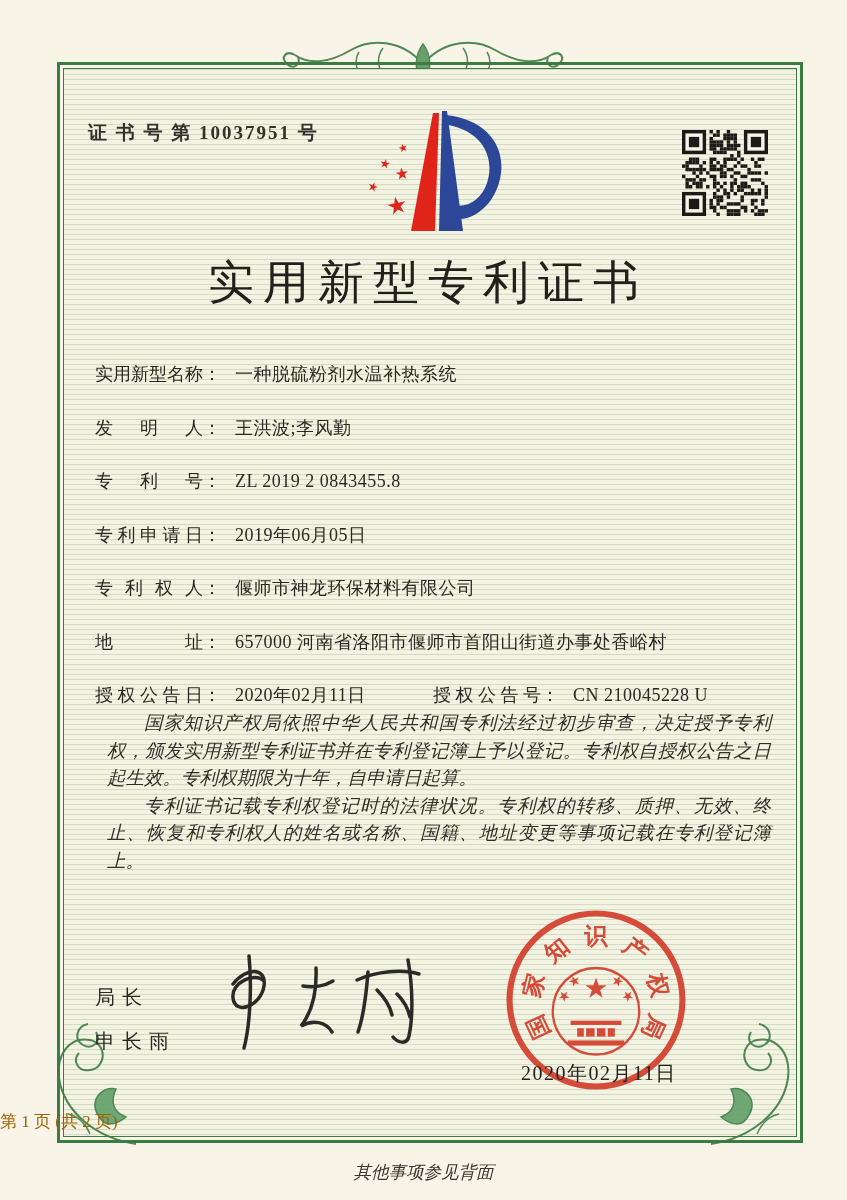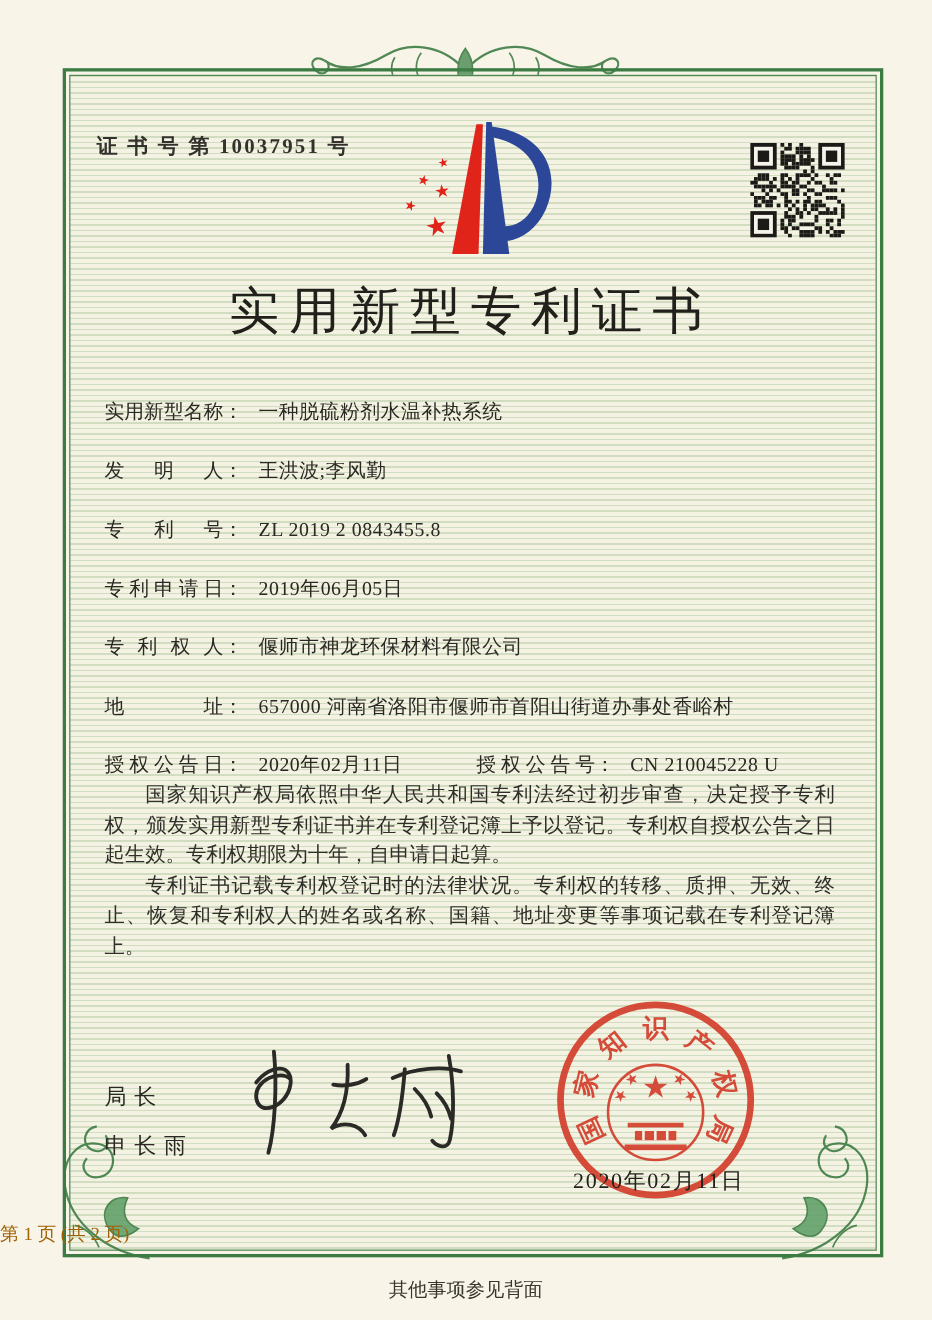--- a/index.html
+++ b/index.html
@@ -36,39 +36,39 @@
     text-align:center;font-size:46px;font-weight:400;
     letter-spacing:9px;text-indent:9px;color:#22201b;
   }
   .fields{position:absolute;left:95px;top:362px;width:668px;font-size:18px;}
   .row{position:relative;height:21px;margin-bottom:32.5px;white-space:nowrap;}
   .jlabel{display:inline-flex;justify-content:space-between;width:108px;vertical-align:top;}
   .colon{display:inline-block;}
   .val{margin-left:14px;letter-spacing:0.5px;}
   .pair2{position:absolute;left:338px;top:0;}
   .paras{
-    position:absolute;left:95px;top:710px;width:664px;
-    font-size:18.5px;line-height:27.5px;text-align:justify;color:#302e28;
+    position:absolute;left:107px;top:710px;width:664px;
+    font-size:18.5px;line-height:27.5px;text-align:justify;color:#302e28;font-style:italic;
   }
   .paras p{margin:0;text-indent:2em;}
   .director-title{position:absolute;left:95px;top:984px;font-size:20px;letter-spacing:7px;}
   .director-name{position:absolute;left:95px;top:1028px;font-size:20px;letter-spacing:7px;}
   .sig{position:absolute;left:205px;top:948px;width:240px;height:115px;}
   .seal{position:absolute;left:502px;top:906px;width:188px;height:188px;opacity:0.9;}
   .seal-date{
     position:absolute;left:521px;top:1060px;font-size:20px;
     letter-spacing:1.5px;color:#23211c;z-index:5;
   }
   .page-number{
     position:absolute;left:0;top:1110px;width:100%;
     text-align:left;font-size:17px;color:#a16207;
   }
   .back-note{
     position:absolute;left:0;top:1160px;width:100%;
-    text-align:center;font-size:17.5px;color:#38362f;
+    text-align:center;font-size:17.5px;font-style:italic;color:#38362f;
   }
   .orn-top{position:absolute;left:263px;top:28px;width:320px;height:70px;}
   .orn-bl{position:absolute;left:38px;top:1016px;width:112px;height:132px;}
   .orn-br{position:absolute;right:38px;top:1016px;width:112px;height:132px;transform:scaleX(-1);}
 </style>
 </head>
 <body>
 
 <svg class="orn-top" viewBox="0 0 320 70">
   <g stroke="#3e7c44" fill="none" stroke-width="2" opacity="0.9">

